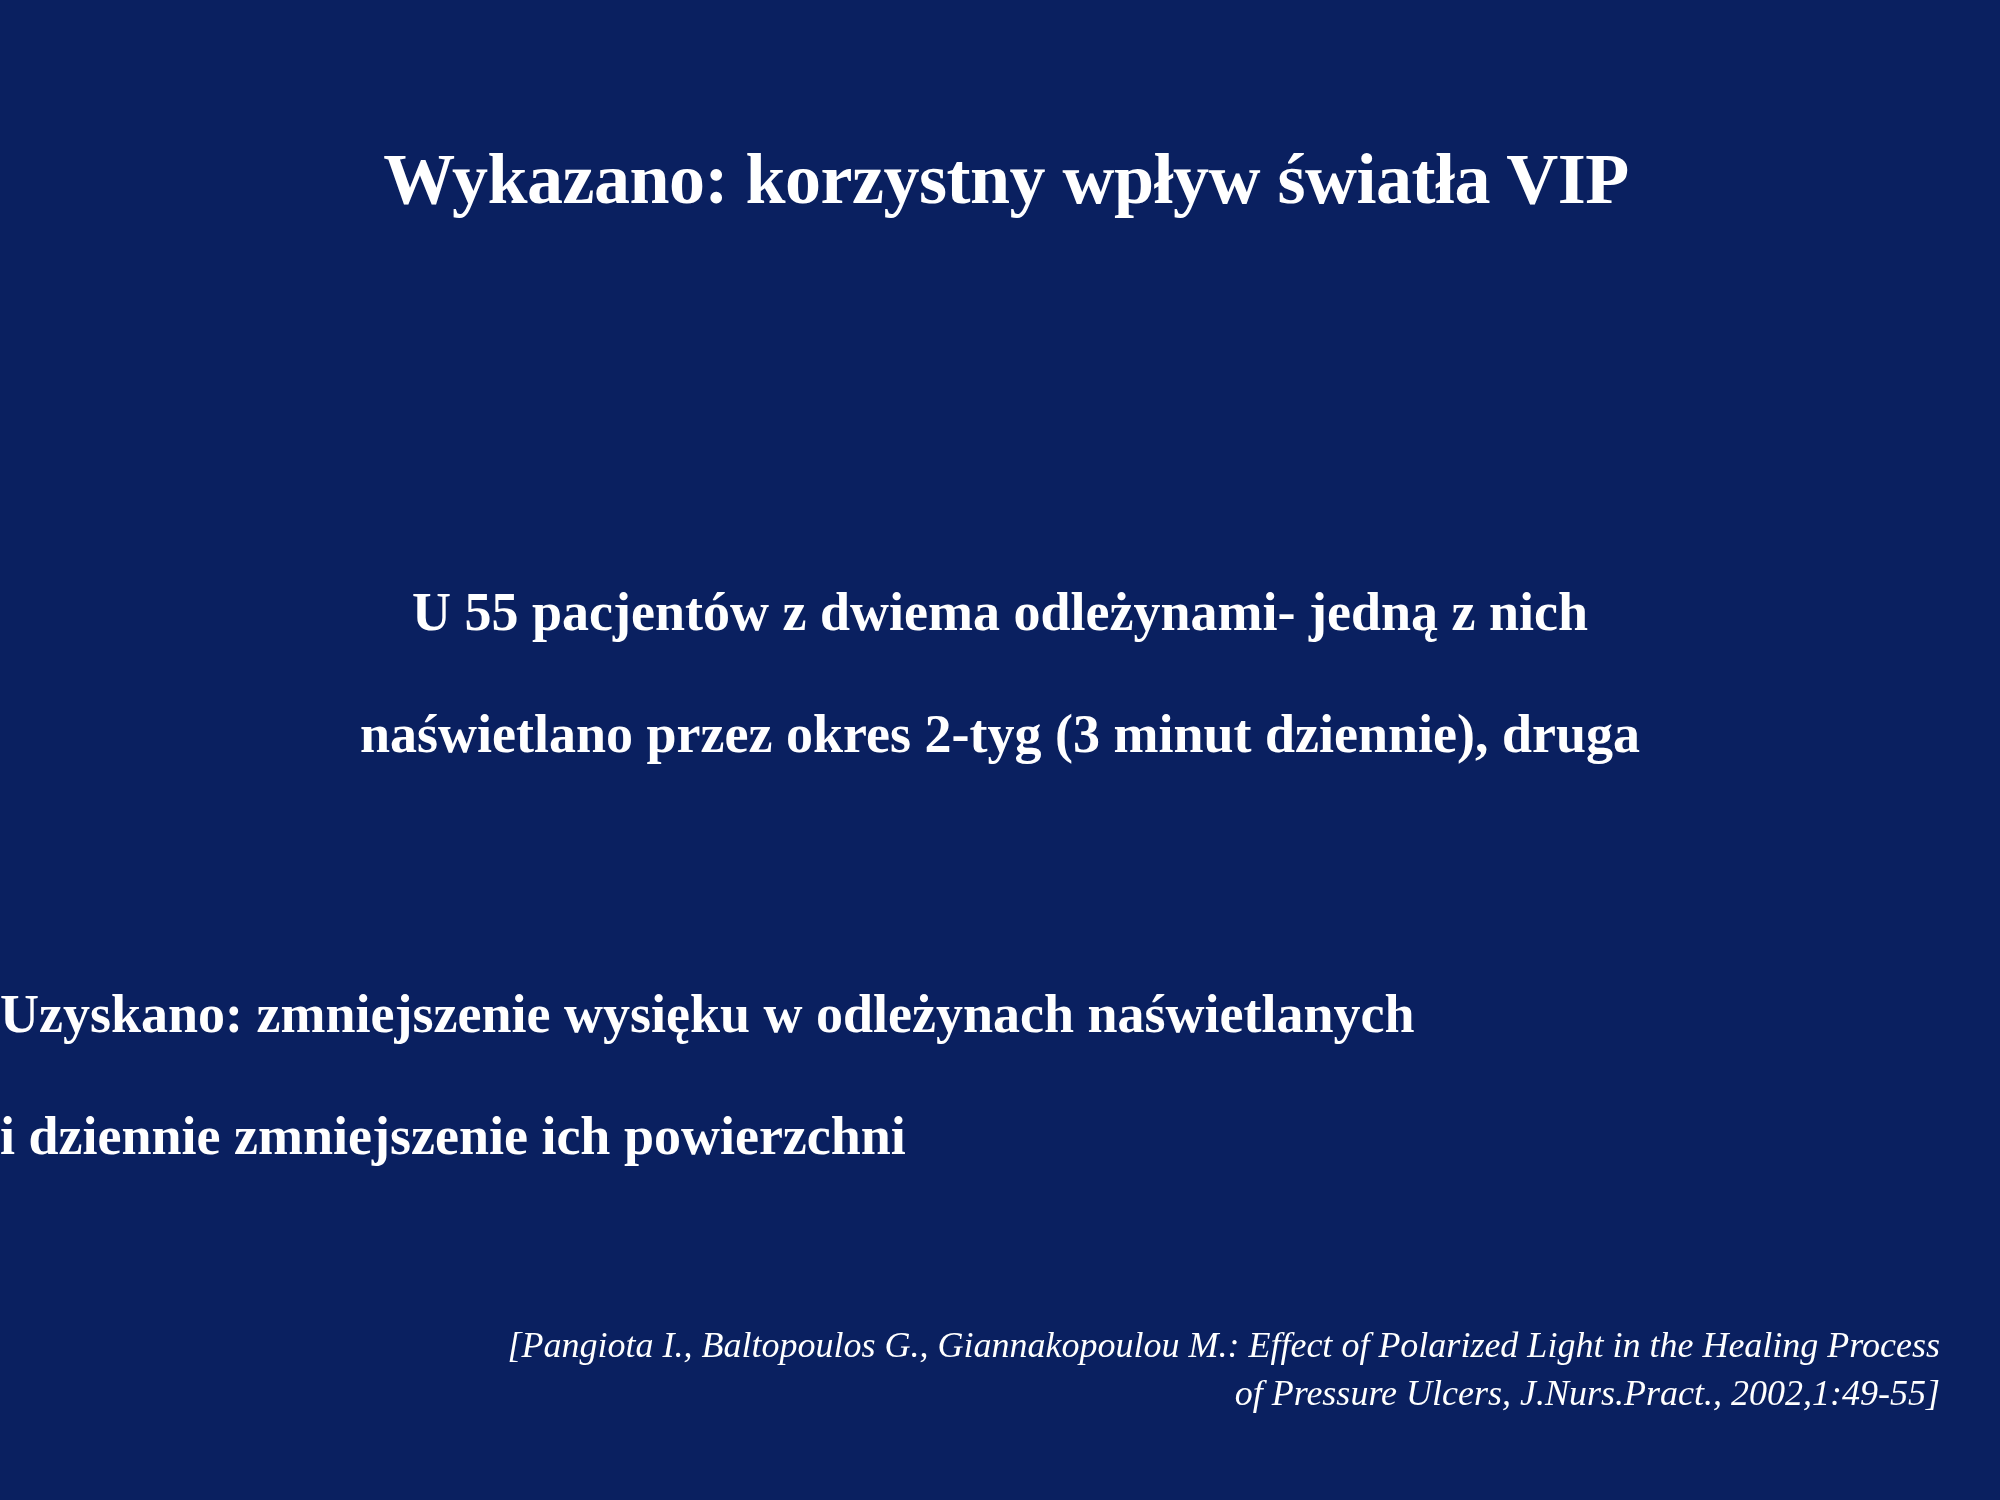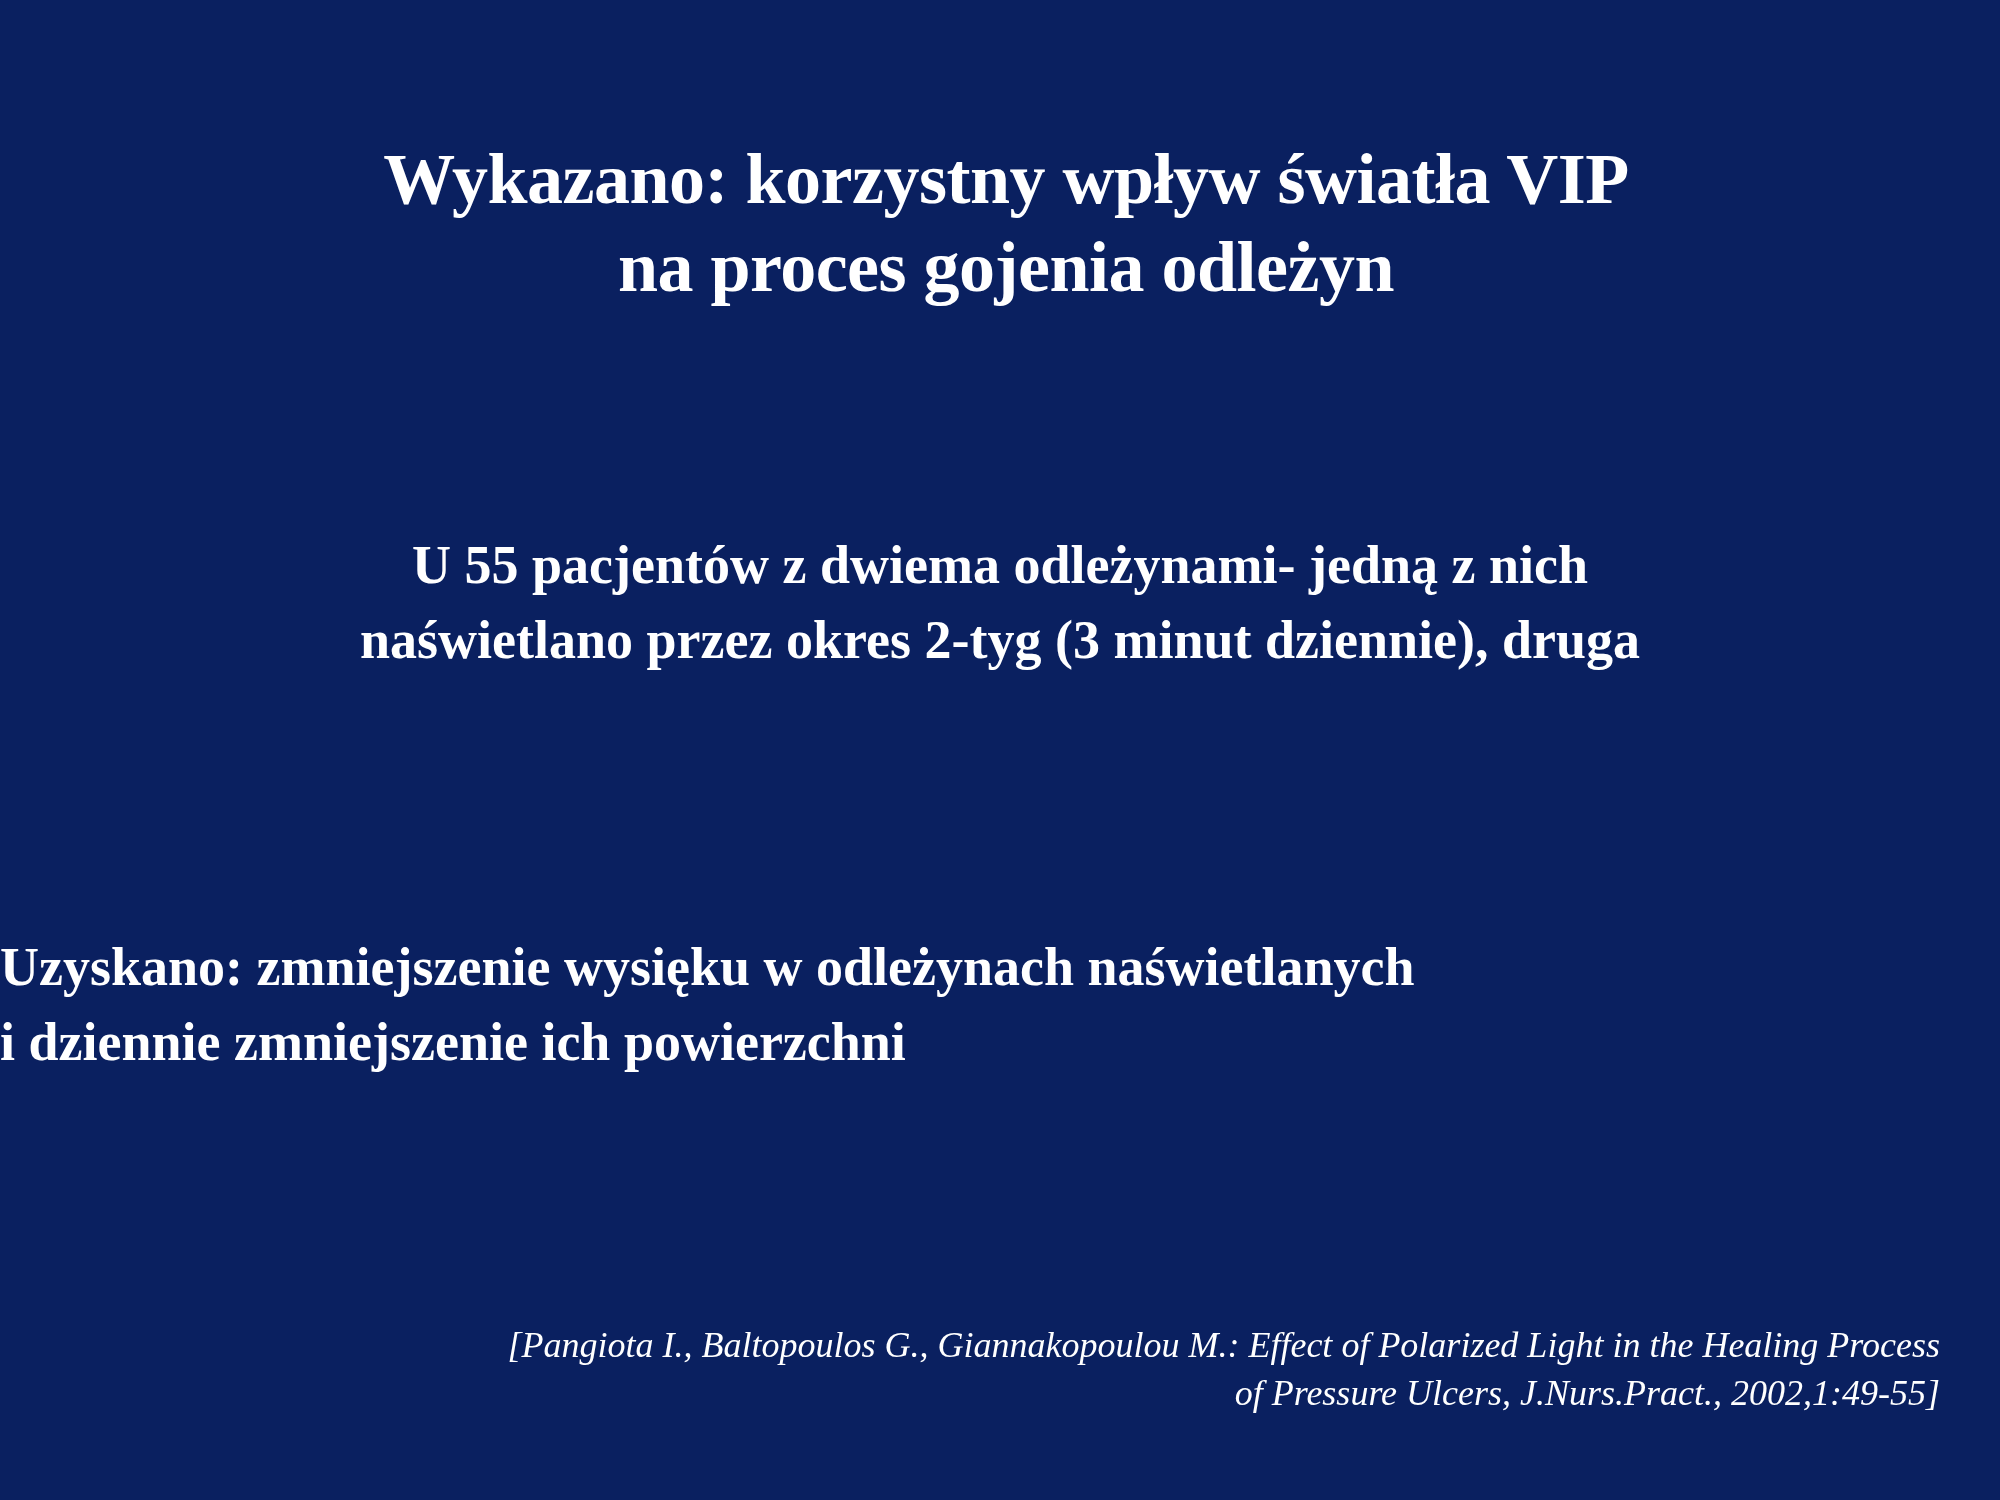--- a/index.html
+++ b/index.html
@@ -53,20 +53,21 @@
     top: 930px;
     width: 2000px;
     text-align: left;
   }
   .body-line {
     color: #ffffff;
     font-weight: bold;
     font-size: 54px;
     line-height: 1.38;
     white-space: nowrap;
+    margin-top: 47px;
   }
 
   
   .citation-block {
     position: absolute;
     left: 150px;
     top: 1322px;
     width: 1790px;
     text-align: right;
   }
@@ -78,21 +79,20 @@
     white-space: nowrap;
   }
 </style>
 </head>
 <body style="background: rgb(10, 32, 96);">
 
 <div class="slide" style="background: rgb(10, 32, 96);">
 
   <div class="title-block">
     <div class="title-line">Wykazano: korzystny wpływ światła VIP</div>
-    <div class="title-line">na proces gojenia odleżyn</div>
   </div>
 
   <div class="body-block-1">
     <div class="body-line">U 55 pacjentów z dwiema odleżynami- jedną z nich</div>
     <div class="body-line">naświetlano przez okres 2-tyg (3 minut dziennie), druga</div>
   </div>
 
   <div class="body-block-2">
     <div class="body-line">Uzyskano: zmniejszenie wysięku w odleżynach naświetlanych</div>
     <div class="body-line">i dziennie zmniejszenie ich powierzchni</div>

